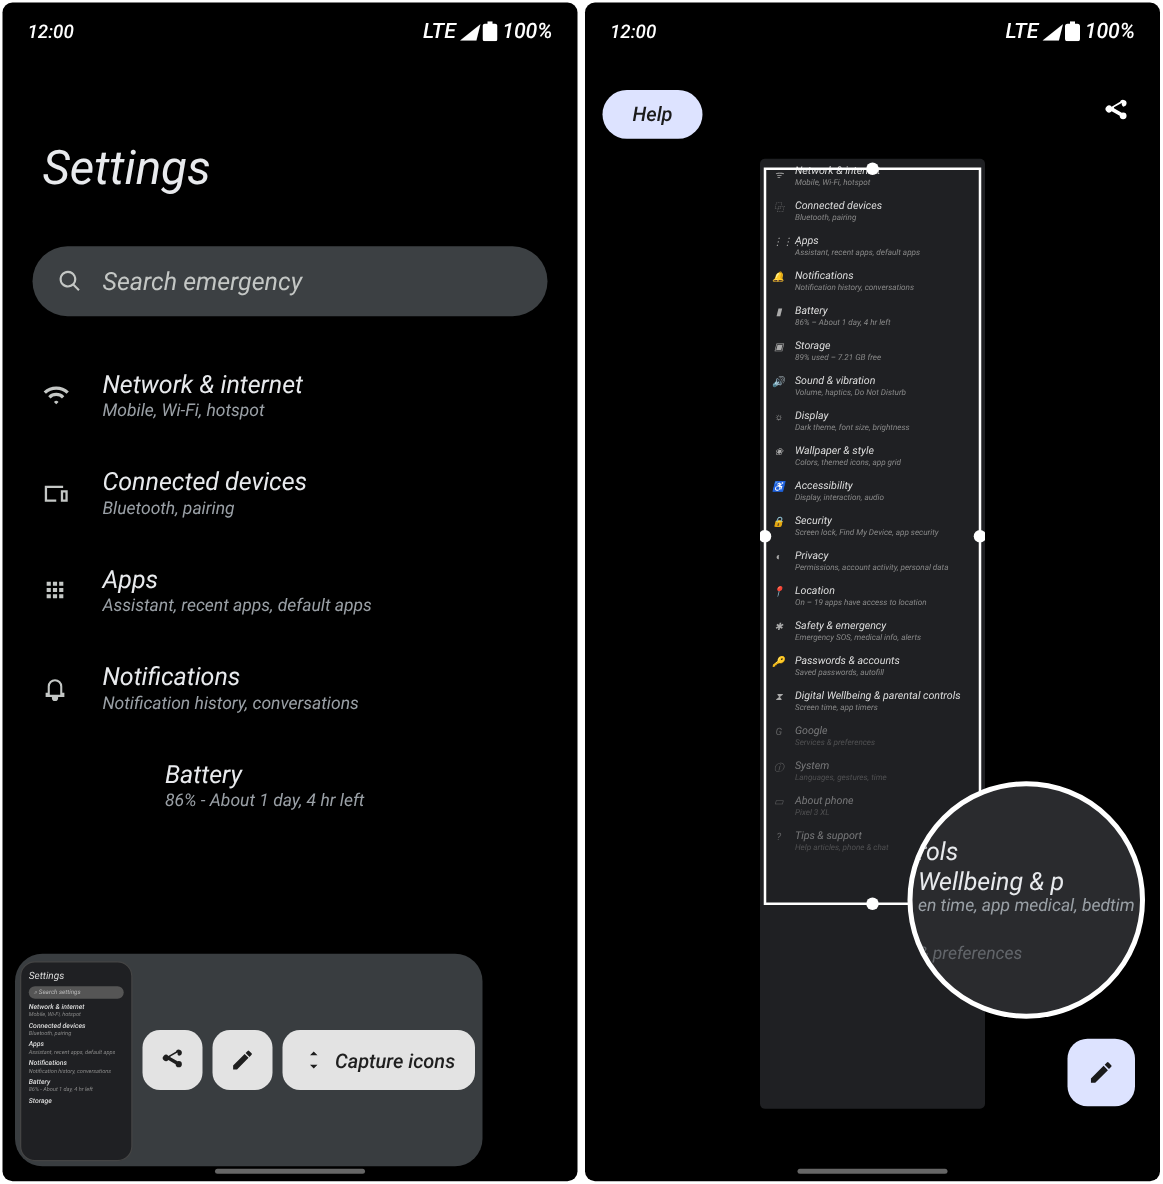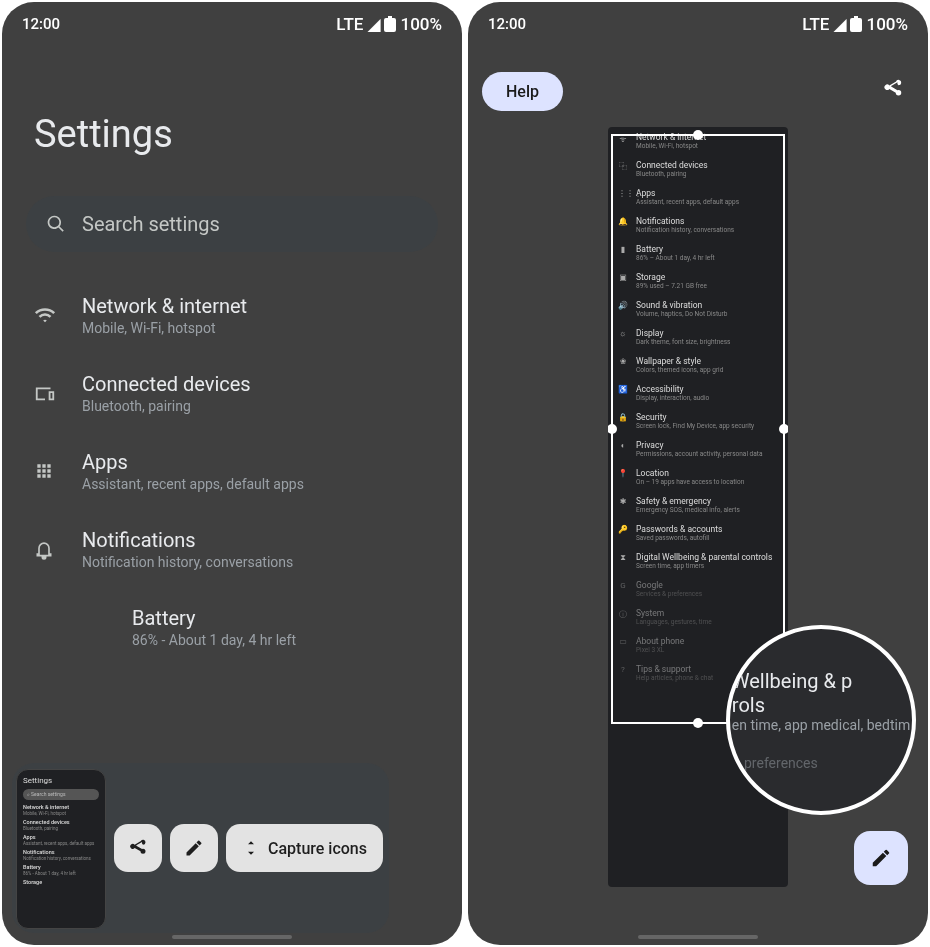--- a/index.html
+++ b/index.html
@@ -6,25 +6,26 @@
   body {
     background: #fff;
     font-family: 'Roboto', 'Helvetica Neue', Arial, sans-serif;
     width: 930px; height: 947px;
     display: flex;
     gap: 6px;
     padding: 2px;
   }
   .phone {
     flex: 1;
-    background: #404040;
-    border-radius: 32px;
+    background: #000000;
+    border-radius: 8px;
     position: relative;
     overflow: hidden;
     color: #e8eaed;
+    font-style: italic;
   }
   .status-bar {
     display: flex; justify-content: space-between; align-items: center;
     padding: 12px 20px 8px;
     font-size: 15px; font-weight: 500;
     color: #fff;
   }
   .status-right { display: flex; align-items: center; gap: 4px; font-size: 17px; }
 
   
@@ -181,21 +182,21 @@
   </div>
 
   <div class="settings-title">Settings</div>
 
   <div class="search-pill">
     <span>
       <svg width="20" height="20" viewBox="0 0 24 24">
           <path fill="#c4c7c5" d="M10 2a8 8 0 0 1 6.32 12.9l5 5-1.4 1.4-5-5A8 8 0 1 1 10 2zm0 2a6 6 0 1 0 0 12 6 6 0 0 0 0-12z"></path>
         </svg>
     </span>
-    <span>Search settings</span>
+    <span>Search emergency</span>
   </div>
 
   <div class="list-left">
     <div class="list-item">
       <span class="icon">
         <svg width="22" height="22" viewBox="0 0 24 24">
             <path fill="#c4c7c5" d="M12 20l-2-2a3 3 0 0 1 4 0l-2 2zm-5-5l-2-2a10 10 0 0 1 14 0l-2 2a7 7 0 0 0-10 0zm-4-4l-2-2a16 16 0 0 1 22 0l-2 2a13 13 0 0 0-18 0z"></path>
           </svg>
       </span>
       <div class="txt">
@@ -445,22 +446,22 @@
       </div>
     <div class="crop-box">
       <div class="crop-handle-t"></div>
       <div class="crop-handle-b"></div>
     </div>
   </div>
 
   <div class="magnifier">
     <div class="mag-inner">
       <div class="mg1">
+        <div class="t" style="font-size:20px"><span>rols</span></div>
         <div class="t"><span>Wellbeing &amp; p</span></div>
-        <div class="t" style="font-size:20px"><span>rols</span></div>
         <div class="s"><span>en time, app medical, bedtim</span></div>
       </div>
       <div class="mg2">
         <div class="s"><span>&amp; preferences</span></div>
       </div>
     </div>
   </div>
 
   <div class="edit-fab">
     <svg width="22" height="22" viewBox="0 0 24 24">

